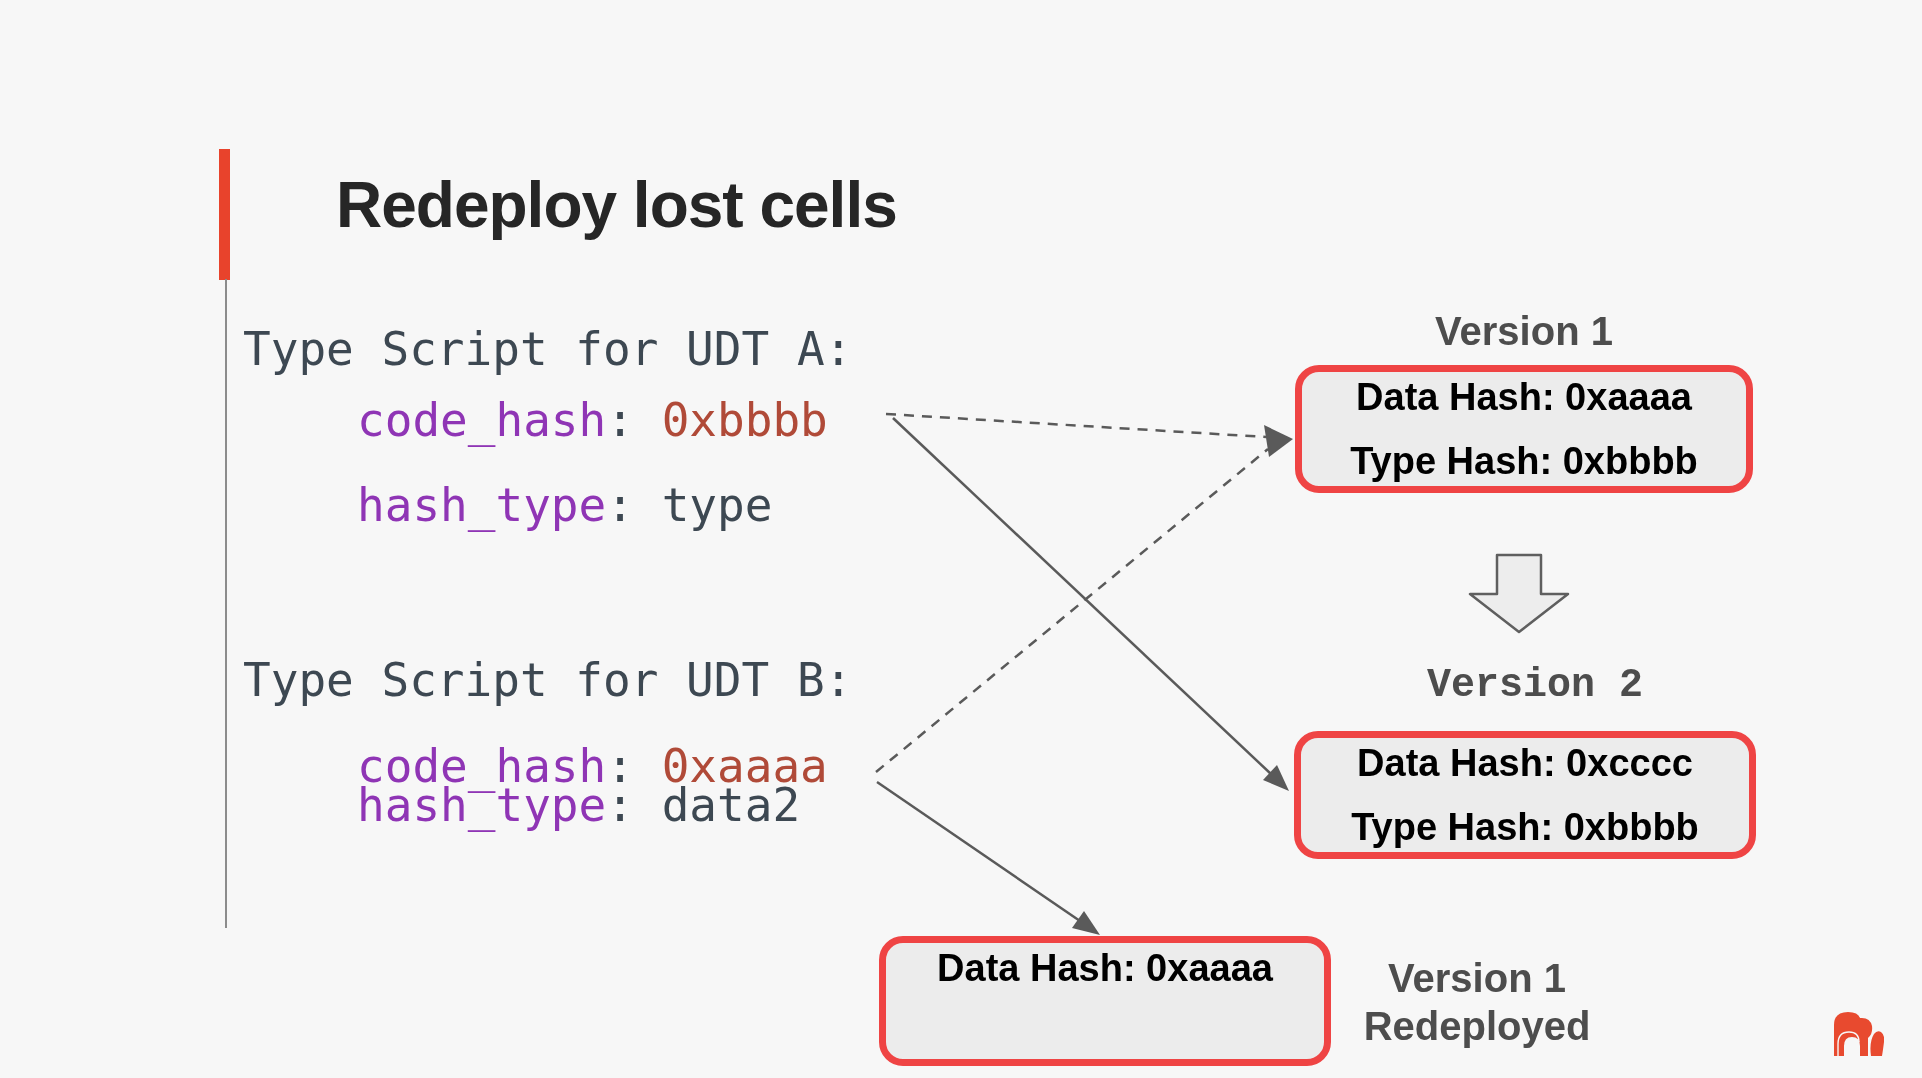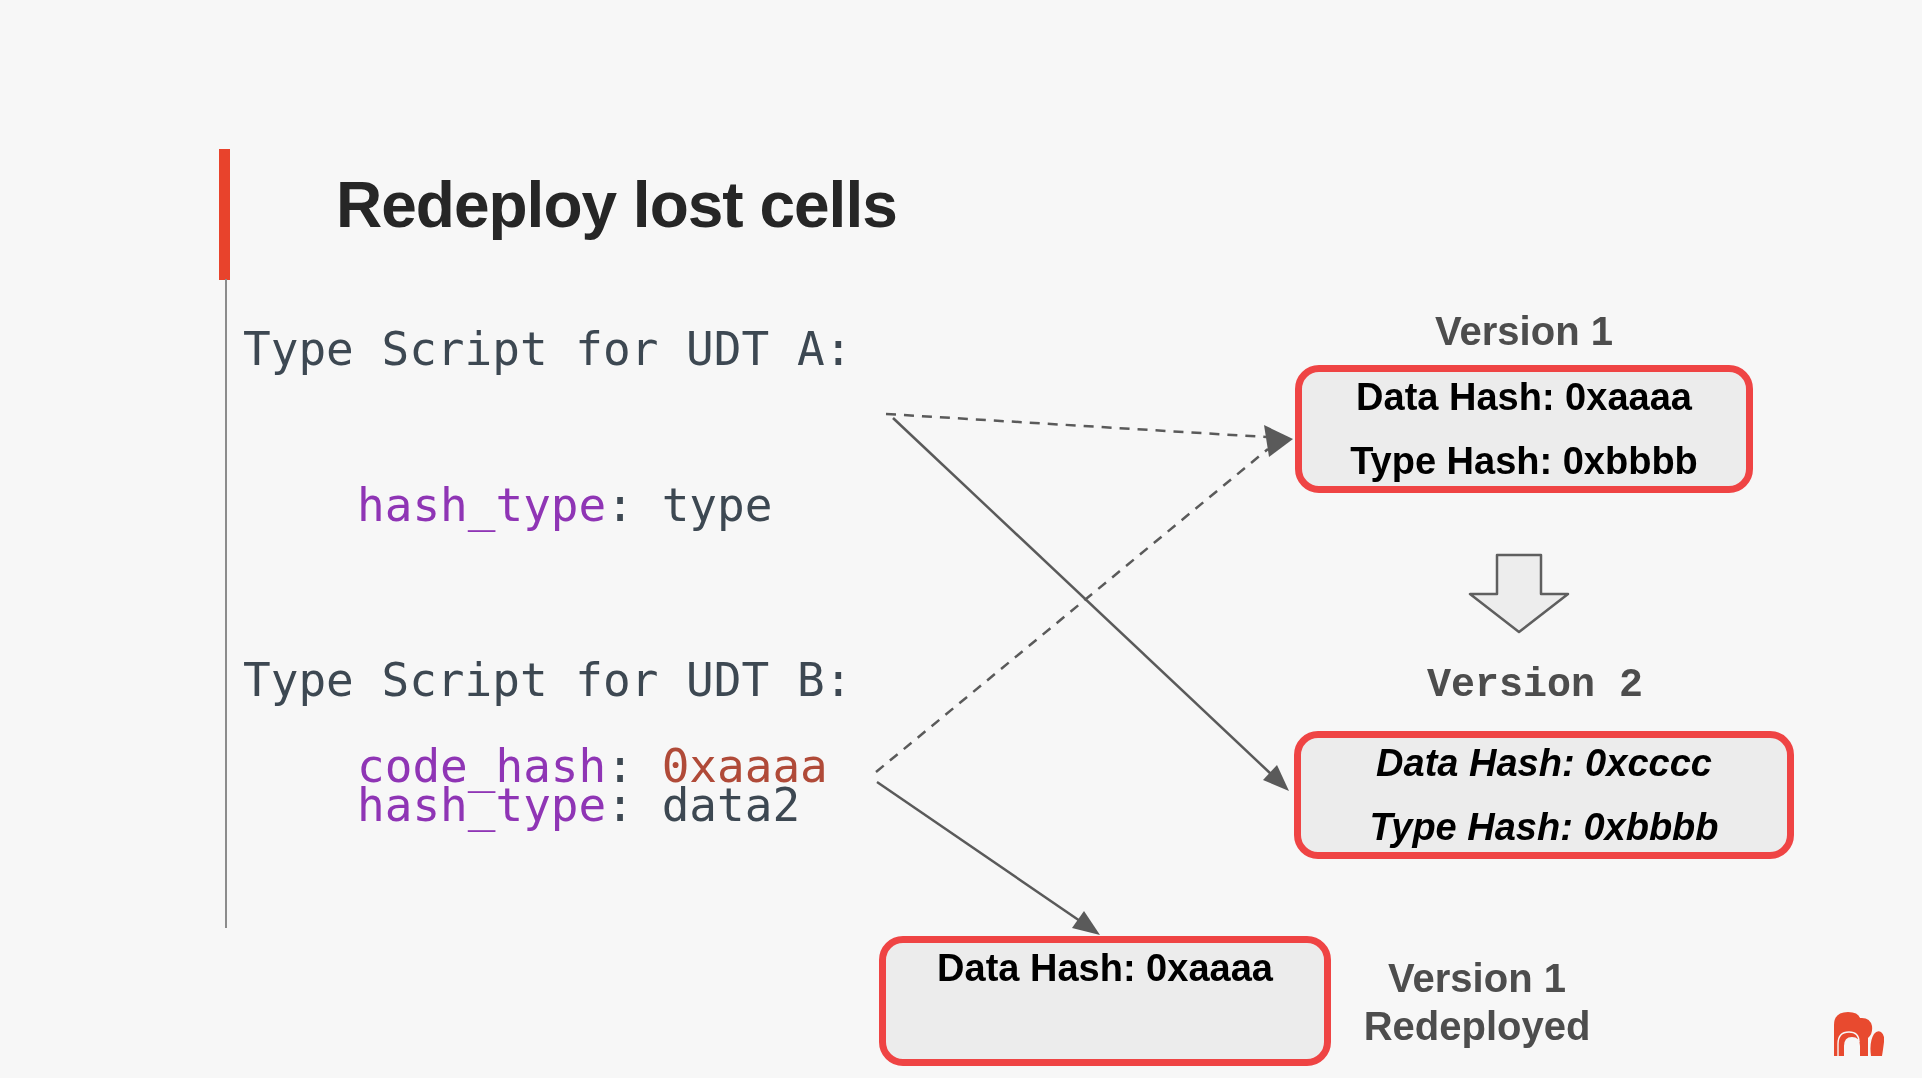--- a/index.html
+++ b/index.html
@@ -96,34 +96,35 @@
 </head>
 <body>
 
 <div class="slide">
 
   <div class="accent-bar"></div>
   <div class="guide-line"></div>
   <h1 class="title">Redeploy lost cells</h1>
 
   <div class="code-line" style="left:243px; top:310px;margin-top:16px;">Type Script for UDT A:</div>
+  <div class="code-line" style="left:357px; top:397px;"><span class="tok-key">code_hash</span><span class="tok-sep">: </span><span class="tok-hash">0xbbbb</span></div>
   <div class="code-line" style="left:243px; top:657px;">Type Script for UDT B:</div>
 
   <div class="code-line" style="left:357px; top:482px;"><span class="tok-key">hash_type</span><span class="tok-sep">: </span><span class="tok-plain">type</span></div>
   <div class="code-line" style="left:357px; top:743px;"><span class="tok-key">code_hash</span><span class="tok-sep">: </span><span class="tok-hash">0xaaaa</span></div>
   <div class="code-line" style="left:357px; top:782px;"><span class="tok-key">hash_type</span><span class="tok-sep">: </span><span class="tok-plain">data2</span></div>
 
   <div class="cell-label" style="left:1364px; top:307px;">Version 1</div>
   <div class="cell-box" style="left:1295px; top:365px; width:458px; height:128px;">
     <div>Data Hash: 0xaaaa</div>
     <div>Type Hash: 0xbbbb</div>
   </div>
 
   <div class="cell-label" style="left:1375px; top:662px;font-family:Liberation Mono, monospace;">Version 2</div>
-  <div class="cell-box" style="left:1294px; top:731px; width:500px; height:128px;font-style:italic;">
+  <div class="cell-box" style="left:1294px; top:731px; width:462px; height:128px;">
     <div>Data Hash: 0xcccc</div>
     <div>Type Hash: 0xbbbb</div>
   </div>
 
   <div class="cell-box" style="left:879px; top:936px; width:452px; height:130px;">
     <div>Data Hash: 0xaaaa</div>
   </div>
   <div class="cell-label" style="left:1317px; top:954px;">
     <div>Version 1</div>
     <div>Redeployed</div>

